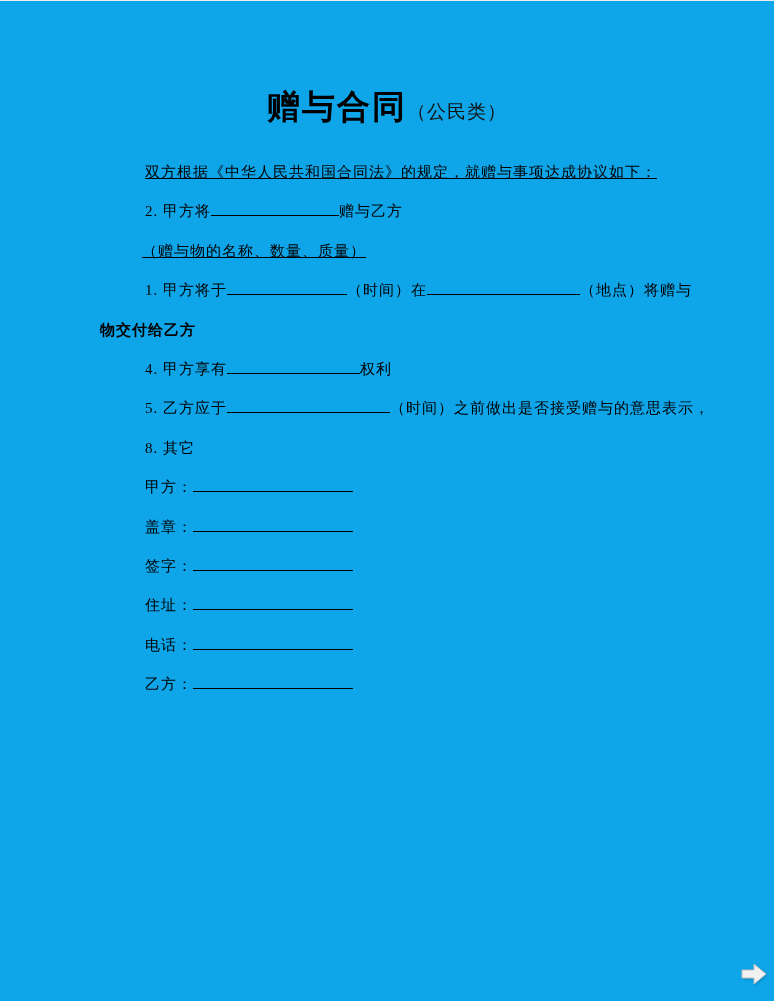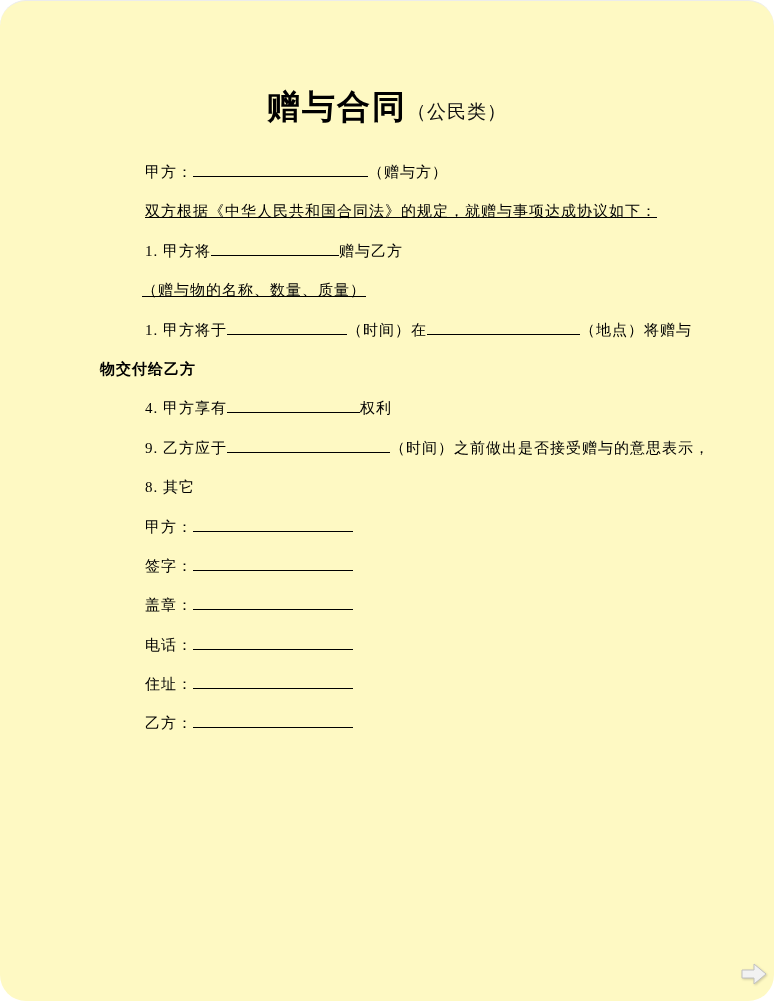--- a/index.html
+++ b/index.html
@@ -5,23 +5,22 @@
   * { margin: 0; padding: 0; box-sizing: border-box; }
   html, body {
     width: 774px; height: 1001px;
     background: #ffffff;
     overflow: hidden;
     font-family: "Liberation Serif", "DejaVu Serif", serif;
   }
   .page {
     position: relative;
     width: 774px; height: 1001px;
-    background: #fef9c3;
+    background: #0ea5e9;
     border-top: 1px solid #ececec;
-    border-radius: 26px;
   }
   .title {
     position: absolute;
     top: 84px; left: 0;
     width: 100%;
     text-align: center;
     color: #000;
     font-weight: normal;
     white-space: nowrap;
   }
@@ -71,34 +70,33 @@
 </head>
 <body>
 
 <div class="page">
 
   <h1 class="title">
     <span class="title-main">赠与合同</span><span class="title-sub">（公民类）</span>
   </h1>
 
   <div class="doc-body" id="doc-body">
-      <div class="doc-line" style="padding-left: 45px;"><span class="doc-text">甲方：</span><span class="doc-blank" style="width: 175px; border-bottom-color: rgb(0, 0, 0);"></span><span class="doc-text">（赠与方）</span></div>
       <div class="doc-line" style="padding-left: 45px; text-decoration: underline;"><span class="doc-text">双方根据《中华人民共和国合同法》的规定，就赠与事项达成协议如下：</span></div>
-      <div class="doc-line" style="padding-left: 45px;"><span class="doc-text">1. 甲方将</span><span class="doc-blank" style="width: 128px; border-bottom-color: rgb(0, 0, 0);"></span><span class="doc-text">赠与乙方</span></div>
+      <div class="doc-line" style="padding-left: 45px;"><span class="doc-text">2. 甲方将</span><span class="doc-blank" style="width: 128px; border-bottom-color: rgb(0, 0, 0);"></span><span class="doc-text">赠与乙方</span></div>
       <div class="doc-line" style="padding-left: 42px; text-decoration: underline;"><span class="doc-text">（赠与物的名称、数量、质量）</span></div>
       <div class="doc-line" style="padding-left: 45px;"><span class="doc-text">1. 甲方将于</span><span class="doc-blank" style="width: 120px; border-bottom-color: rgb(0, 0, 0);"></span><span class="doc-text">（时间）在</span><span class="doc-blank" style="width: 153px; border-bottom-color: rgb(0, 0, 0);"></span><span class="doc-text">（地点）将赠与</span></div>
       <div class="doc-line" style="padding-left: 0px; font-weight: bold;"><span class="doc-text">物交付给乙方</span></div>
       <div class="doc-line" style="padding-left: 45px;"><span class="doc-text">4. 甲方享有</span><span class="doc-blank" style="width: 133px; border-bottom-color: rgb(0, 0, 0);"></span><span class="doc-text">权利</span></div>
-      <div class="doc-line" style="padding-left: 45px;"><span class="doc-text">9. 乙方应于</span><span class="doc-blank" style="width: 163px; border-bottom-color: rgb(0, 0, 0);"></span><span class="doc-text">（时间）之前做出是否接受赠与的意思表示，</span></div>
+      <div class="doc-line" style="padding-left: 45px;"><span class="doc-text">5. 乙方应于</span><span class="doc-blank" style="width: 163px; border-bottom-color: rgb(0, 0, 0);"></span><span class="doc-text">（时间）之前做出是否接受赠与的意思表示，</span></div>
       <div class="doc-line" style="padding-left: 45px;"><span class="doc-text">8. 其它</span></div>
       <div class="doc-line" style="padding-left: 45px;"><span class="doc-text">甲方：</span><span class="doc-blank" style="width: 160px; border-bottom-color: rgb(0, 0, 0);"></span></div>
+      <div class="doc-line" style="padding-left: 45px;"><span class="doc-text">盖章：</span><span class="doc-blank" style="width: 160px; border-bottom-color: rgb(0, 0, 0);"></span></div>
       <div class="doc-line" style="padding-left: 45px;"><span class="doc-text">签字：</span><span class="doc-blank" style="width: 160px; border-bottom-color: rgb(0, 0, 0);"></span></div>
-      <div class="doc-line" style="padding-left: 45px;"><span class="doc-text">盖章：</span><span class="doc-blank" style="width: 160px; border-bottom-color: rgb(0, 0, 0);"></span></div>
+      <div class="doc-line" style="padding-left: 45px;"><span class="doc-text">住址：</span><span class="doc-blank" style="width: 160px; border-bottom-color: rgb(0, 0, 0);"></span></div>
       <div class="doc-line" style="padding-left: 45px;"><span class="doc-text">电话：</span><span class="doc-blank" style="width: 160px; border-bottom-color: rgb(0, 0, 0);"></span></div>
-      <div class="doc-line" style="padding-left: 45px;"><span class="doc-text">住址：</span><span class="doc-blank" style="width: 160px; border-bottom-color: rgb(0, 0, 0);"></span></div>
       <div class="doc-line" style="padding-left: 45px;"><span class="doc-text">乙方：</span><span class="doc-blank" style="width: 160px; border-bottom-color: rgb(0, 0, 0);"></span></div>
     </div>
 
   <div class="next-arrow" title="">
     <svg width="28" height="26" viewBox="0 0 28 26" xmlns="http://www.w3.org/2000/svg">
       <polygon points="2,9 14,9 14,3 26,13 14,23 14,17 2,17" fill="#f2f2f2" stroke="#c0c0c0" stroke-width="1" stroke-linejoin="round"></polygon>
     </svg>
   </div>
 
 </div>

